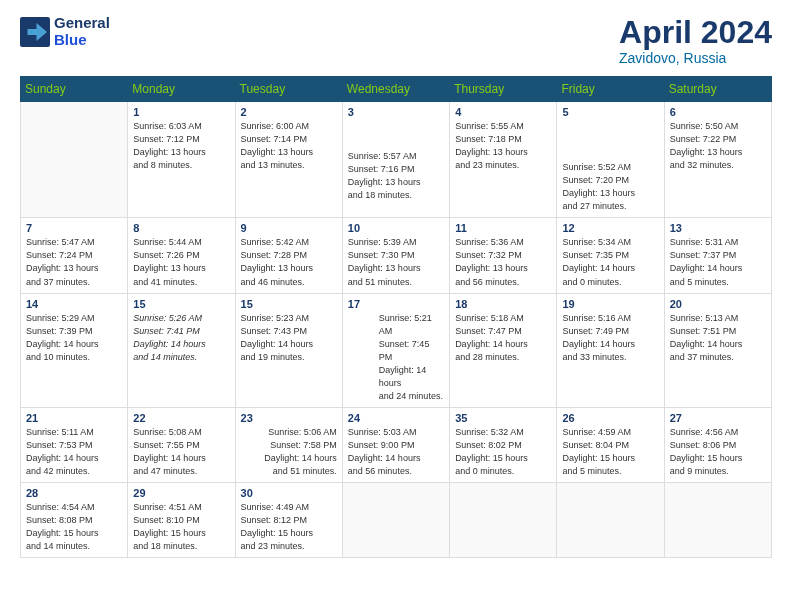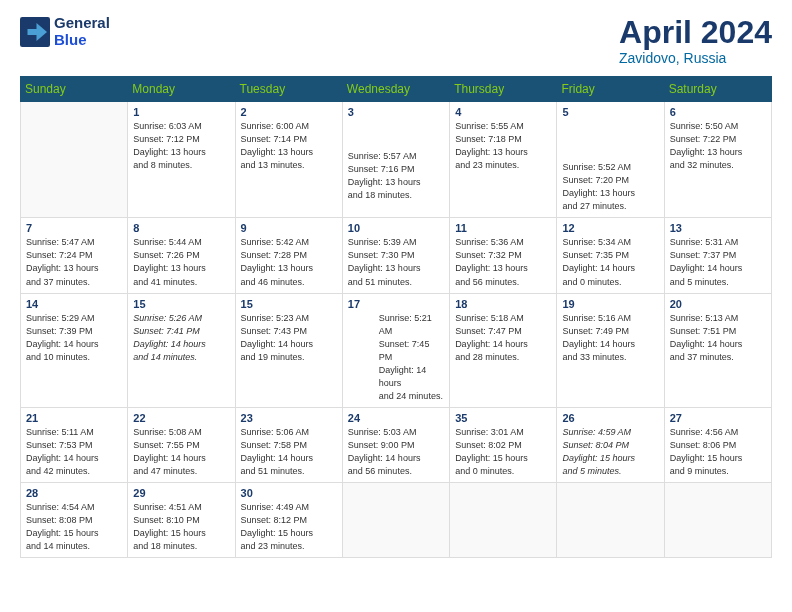--- a/index.html
+++ b/index.html
@@ -278,42 +278,42 @@
           </td>
           <td>
             <span class="day-num">22</span>
             <div class="day-info" style="white-space: pre-line;">Sunrise: 5:08 AM
 Sunset: 7:55 PM
 Daylight: 14 hours
 and 47 minutes.</div>
           </td>
           <td>
             <span class="day-num">23</span>
-            <div class="day-info" style="white-space: pre-line;">Sunrise: 5:06 AM
+            <div class="day-info" style="white-space: pre-line; text-align: right;">Sunrise: 5:06 AM
 Sunset: 7:58 PM
 Daylight: 14 hours
 and 51 minutes.</div>
           </td>
           <td>
             <span class="day-num">24</span>
             <div class="day-info" style="white-space: pre-line;">Sunrise: 5:03 AM
 Sunset: 9:00 PM
 Daylight: 14 hours
 and 56 minutes.</div>
           </td>
           <td>
             <span class="day-num">35</span>
-            <div class="day-info" style="white-space: pre-line;">Sunrise: 3:01 AM
+            <div class="day-info" style="white-space: pre-line;">Sunrise: 5:32 AM
 Sunset: 8:02 PM
 Daylight: 15 hours
 and 0 minutes.</div>
           </td>
           <td>
             <span class="day-num">26</span>
-            <div class="day-info" style="white-space: pre-line; font-style: italic;">Sunrise: 4:59 AM
+            <div class="day-info" style="white-space: pre-line;">Sunrise: 4:59 AM
 Sunset: 8:04 PM
 Daylight: 15 hours
 and 5 minutes.</div>
           </td>
           <td>
             <span class="day-num">27</span>
             <div class="day-info" style="white-space: pre-line;">Sunrise: 4:56 AM
 Sunset: 8:06 PM
 Daylight: 15 hours
 and 9 minutes.</div>

